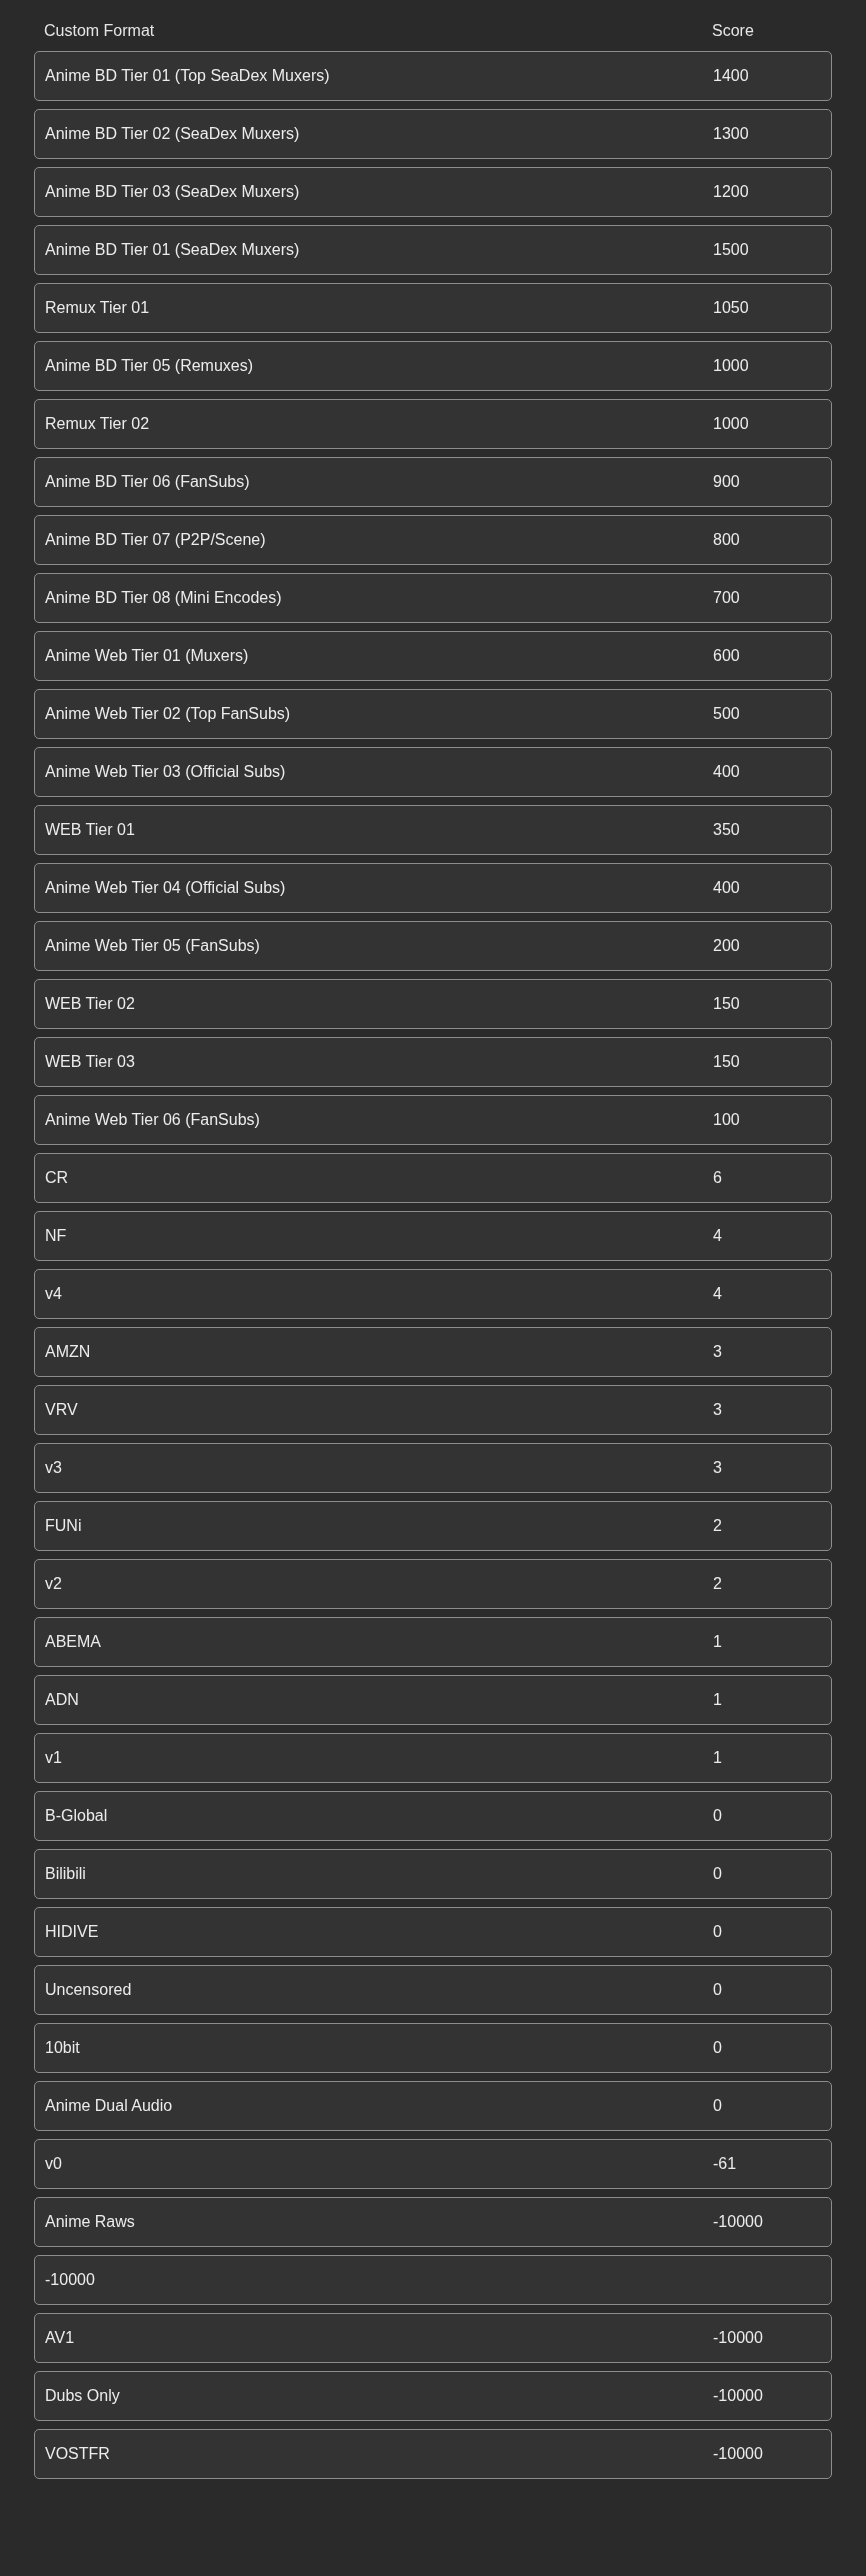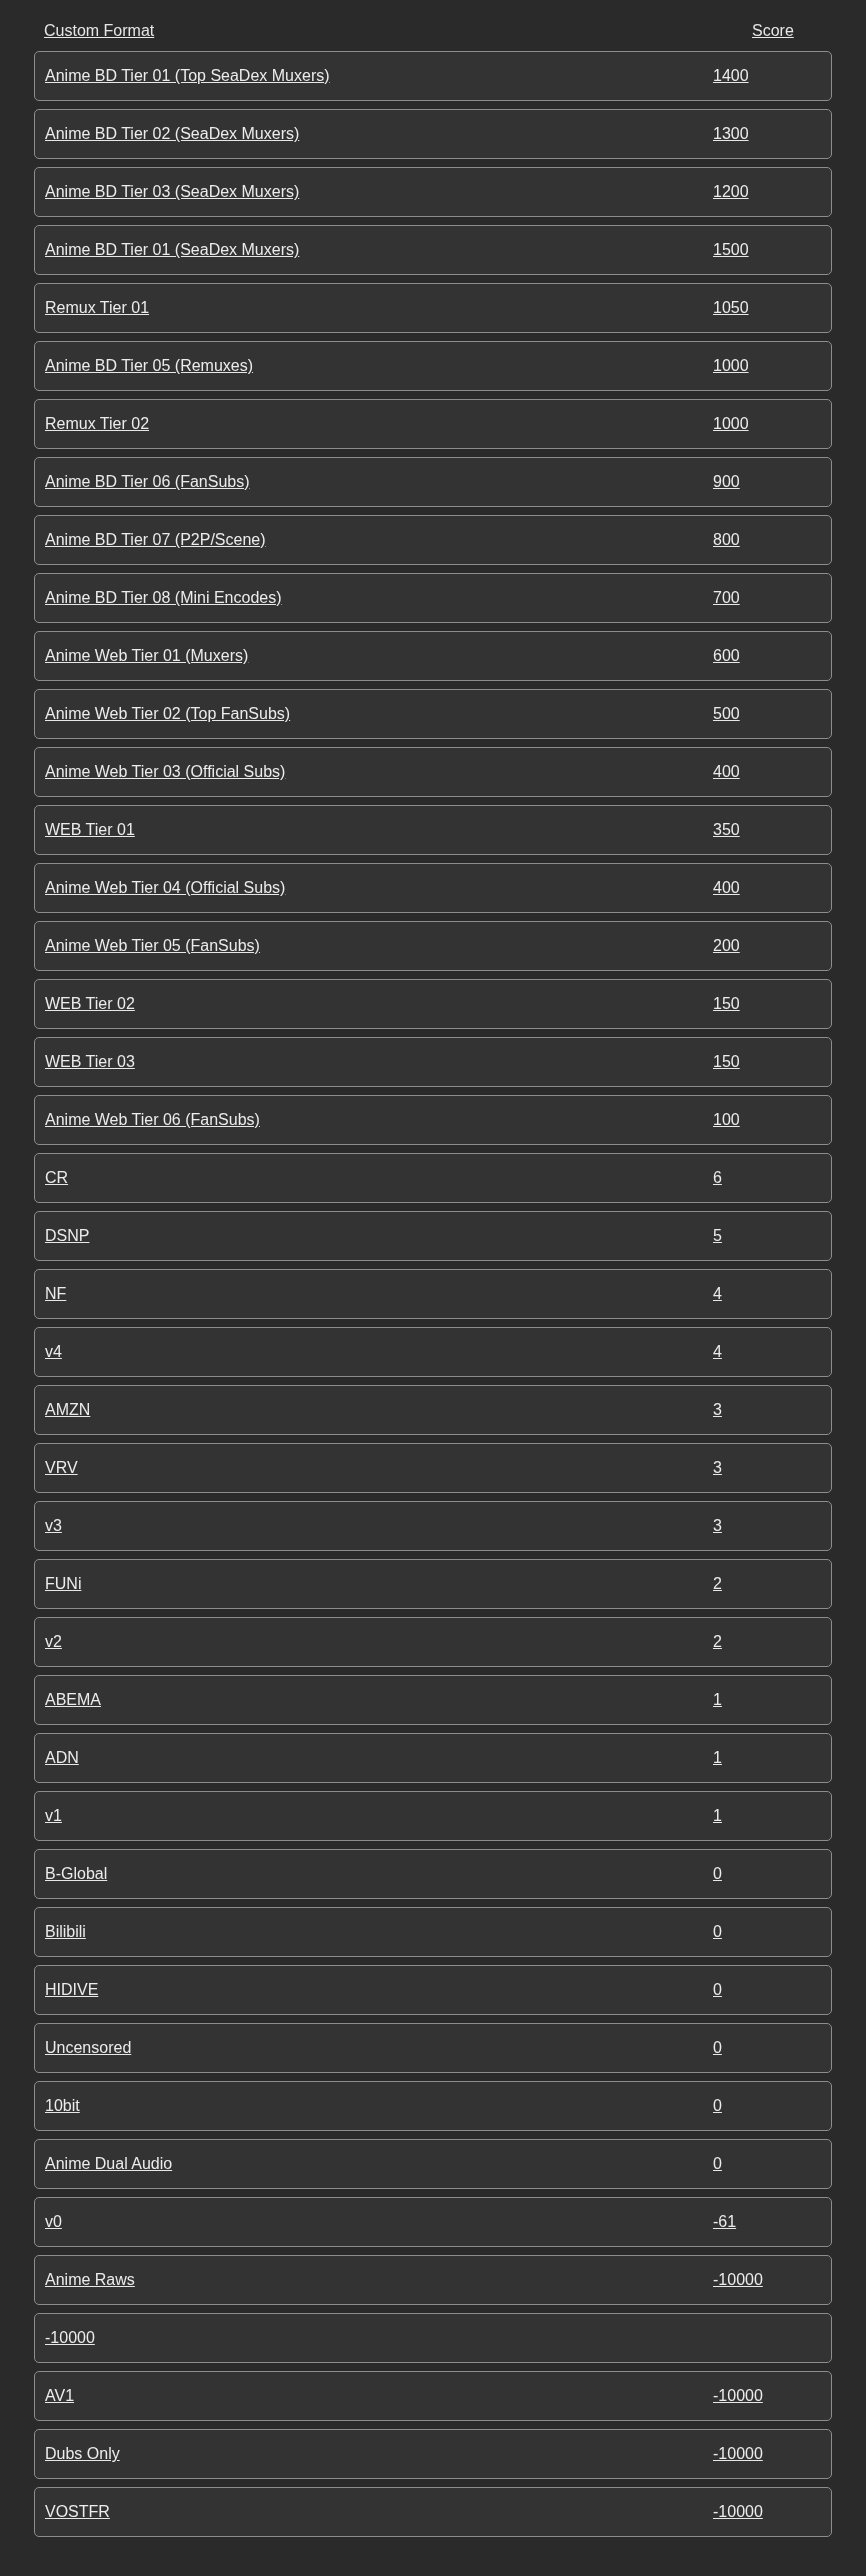--- a/index.html
+++ b/index.html
@@ -11,36 +11,34 @@
   body {
     width: 866px;
     min-height: 2576px;
     color: #e8e8e8;
     -webkit-font-smoothing: antialiased;
   }
   .page {
     width: 866px;
     box-sizing: border-box;
     padding: 21.6px 34px 29px 34px;
-    text-decoration: underline;
   }
   .header-row {
     display: flex;
     align-items: center;
     padding: 0 10px 11.5px 10px;
     font-size: 16px;
     color: #e6e6e6;
     font-weight: 400;
   }
   .col-format {
     flex: 0 0 668px;
   }
   .col-score {
     flex: 1 1 auto;
-    margin-left: 40px;
   }
   .rows {
     display: flex;
     flex-direction: column;
     gap: 8px;
   }
   .row {
     display: flex;
     align-items: center;
     box-sizing: border-box;
@@ -148,24 +146,20 @@
       </div>
       <div class="row">
         <div class="name">Anime Web Tier 06 (FanSubs)</div>
         <div class="score">100</div>
       </div>
       <div class="row">
         <div class="name">CR</div>
         <div class="score">6</div>
       </div>
       <div class="row">
-        <div class="name">DSNP</div>
-        <div class="score">5</div>
-      </div>
-      <div class="row">
         <div class="name">NF</div>
         <div class="score">4</div>
       </div>
       <div class="row">
         <div class="name">v4</div>
         <div class="score">4</div>
       </div>
       <div class="row">
         <div class="name">AMZN</div>
         <div class="score">3</div>

